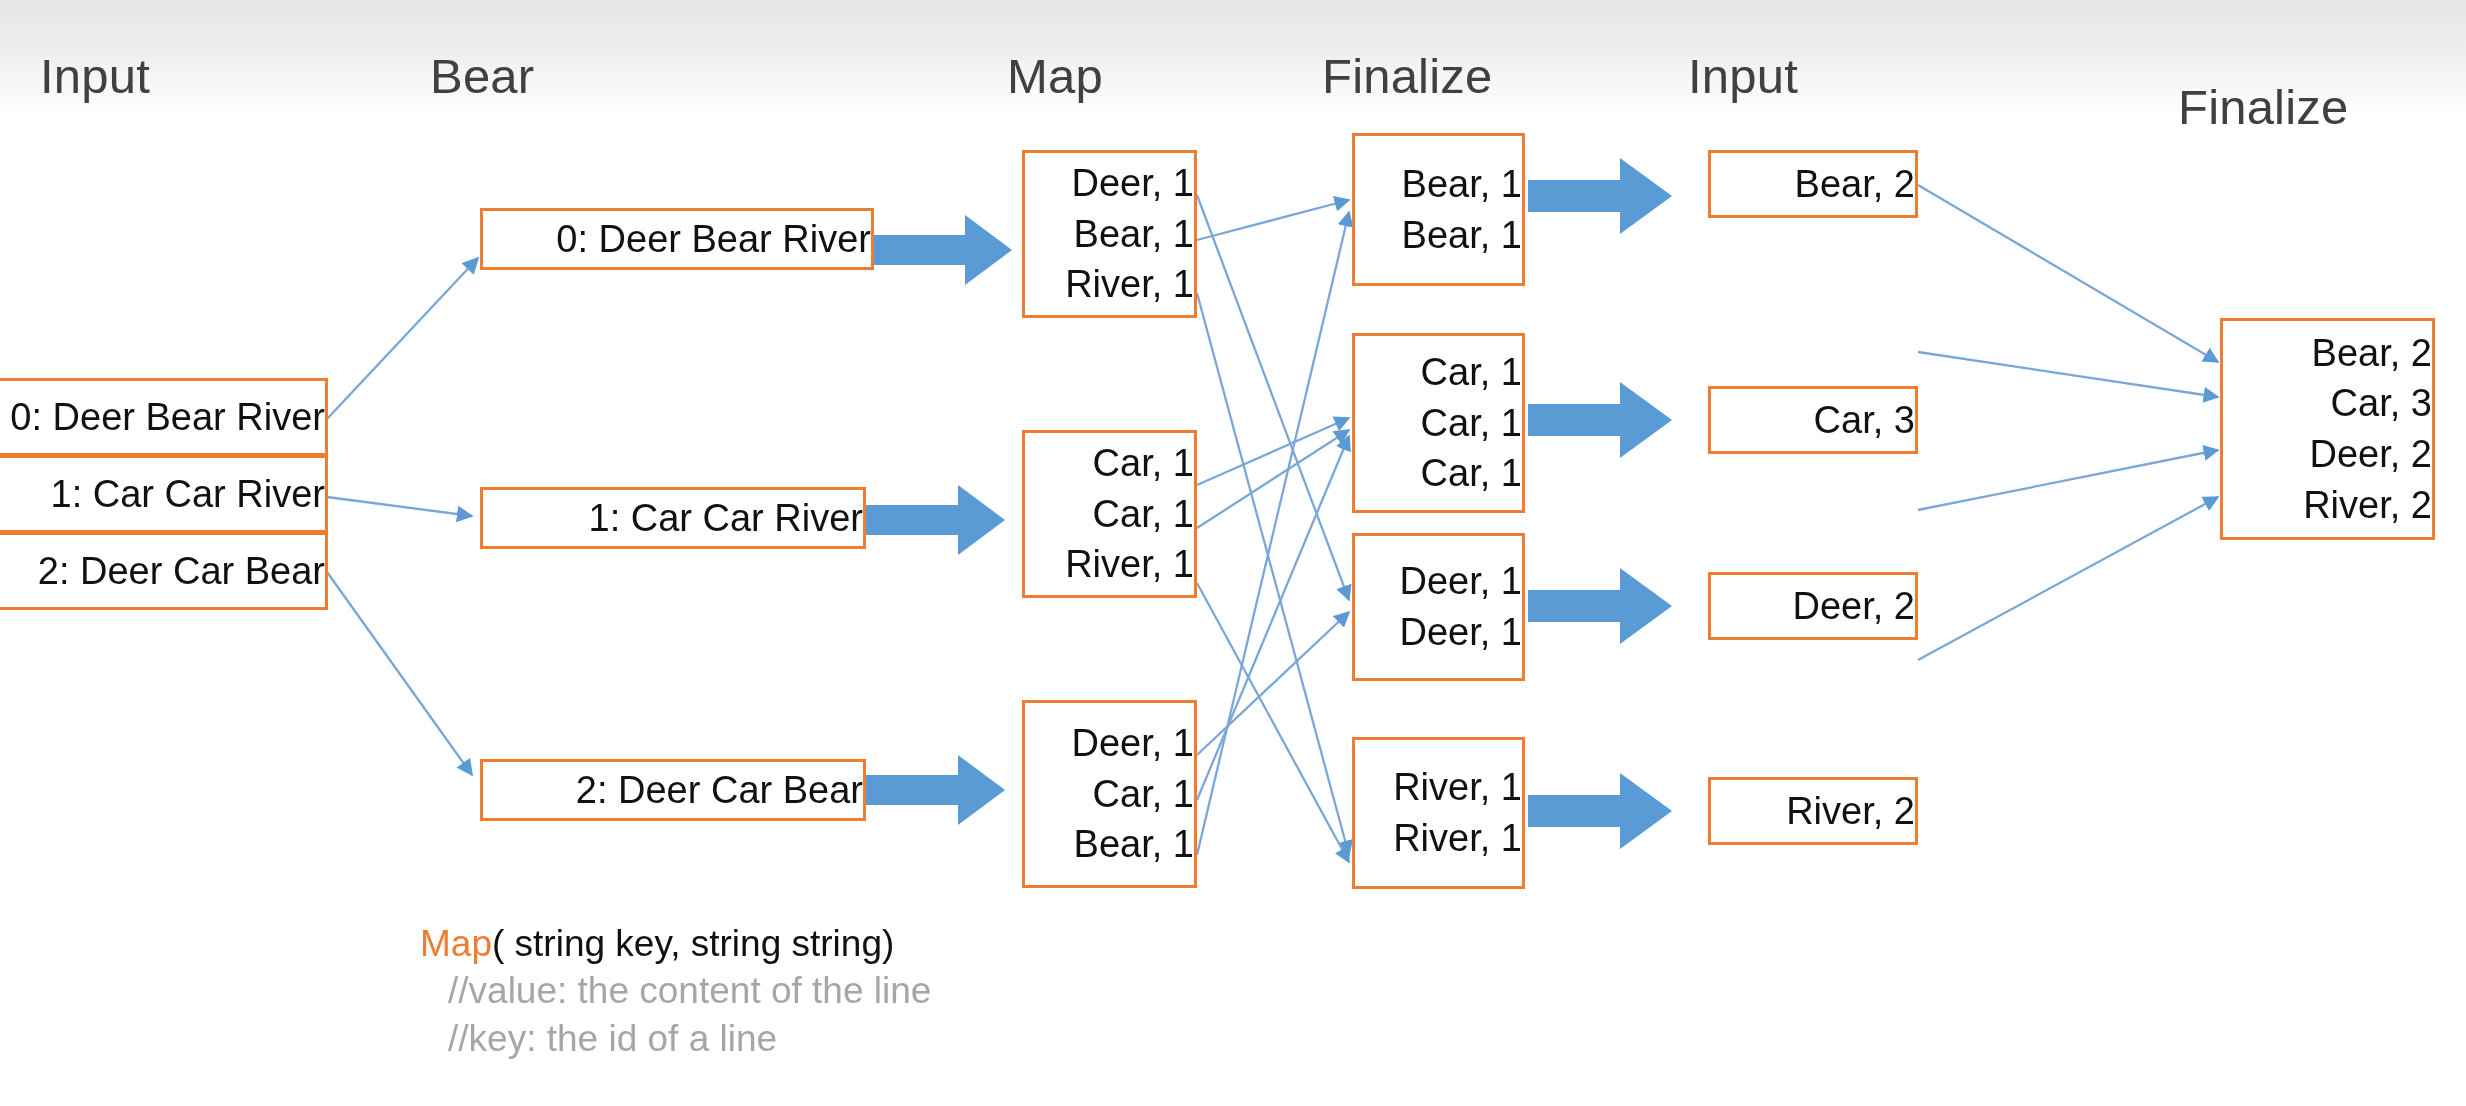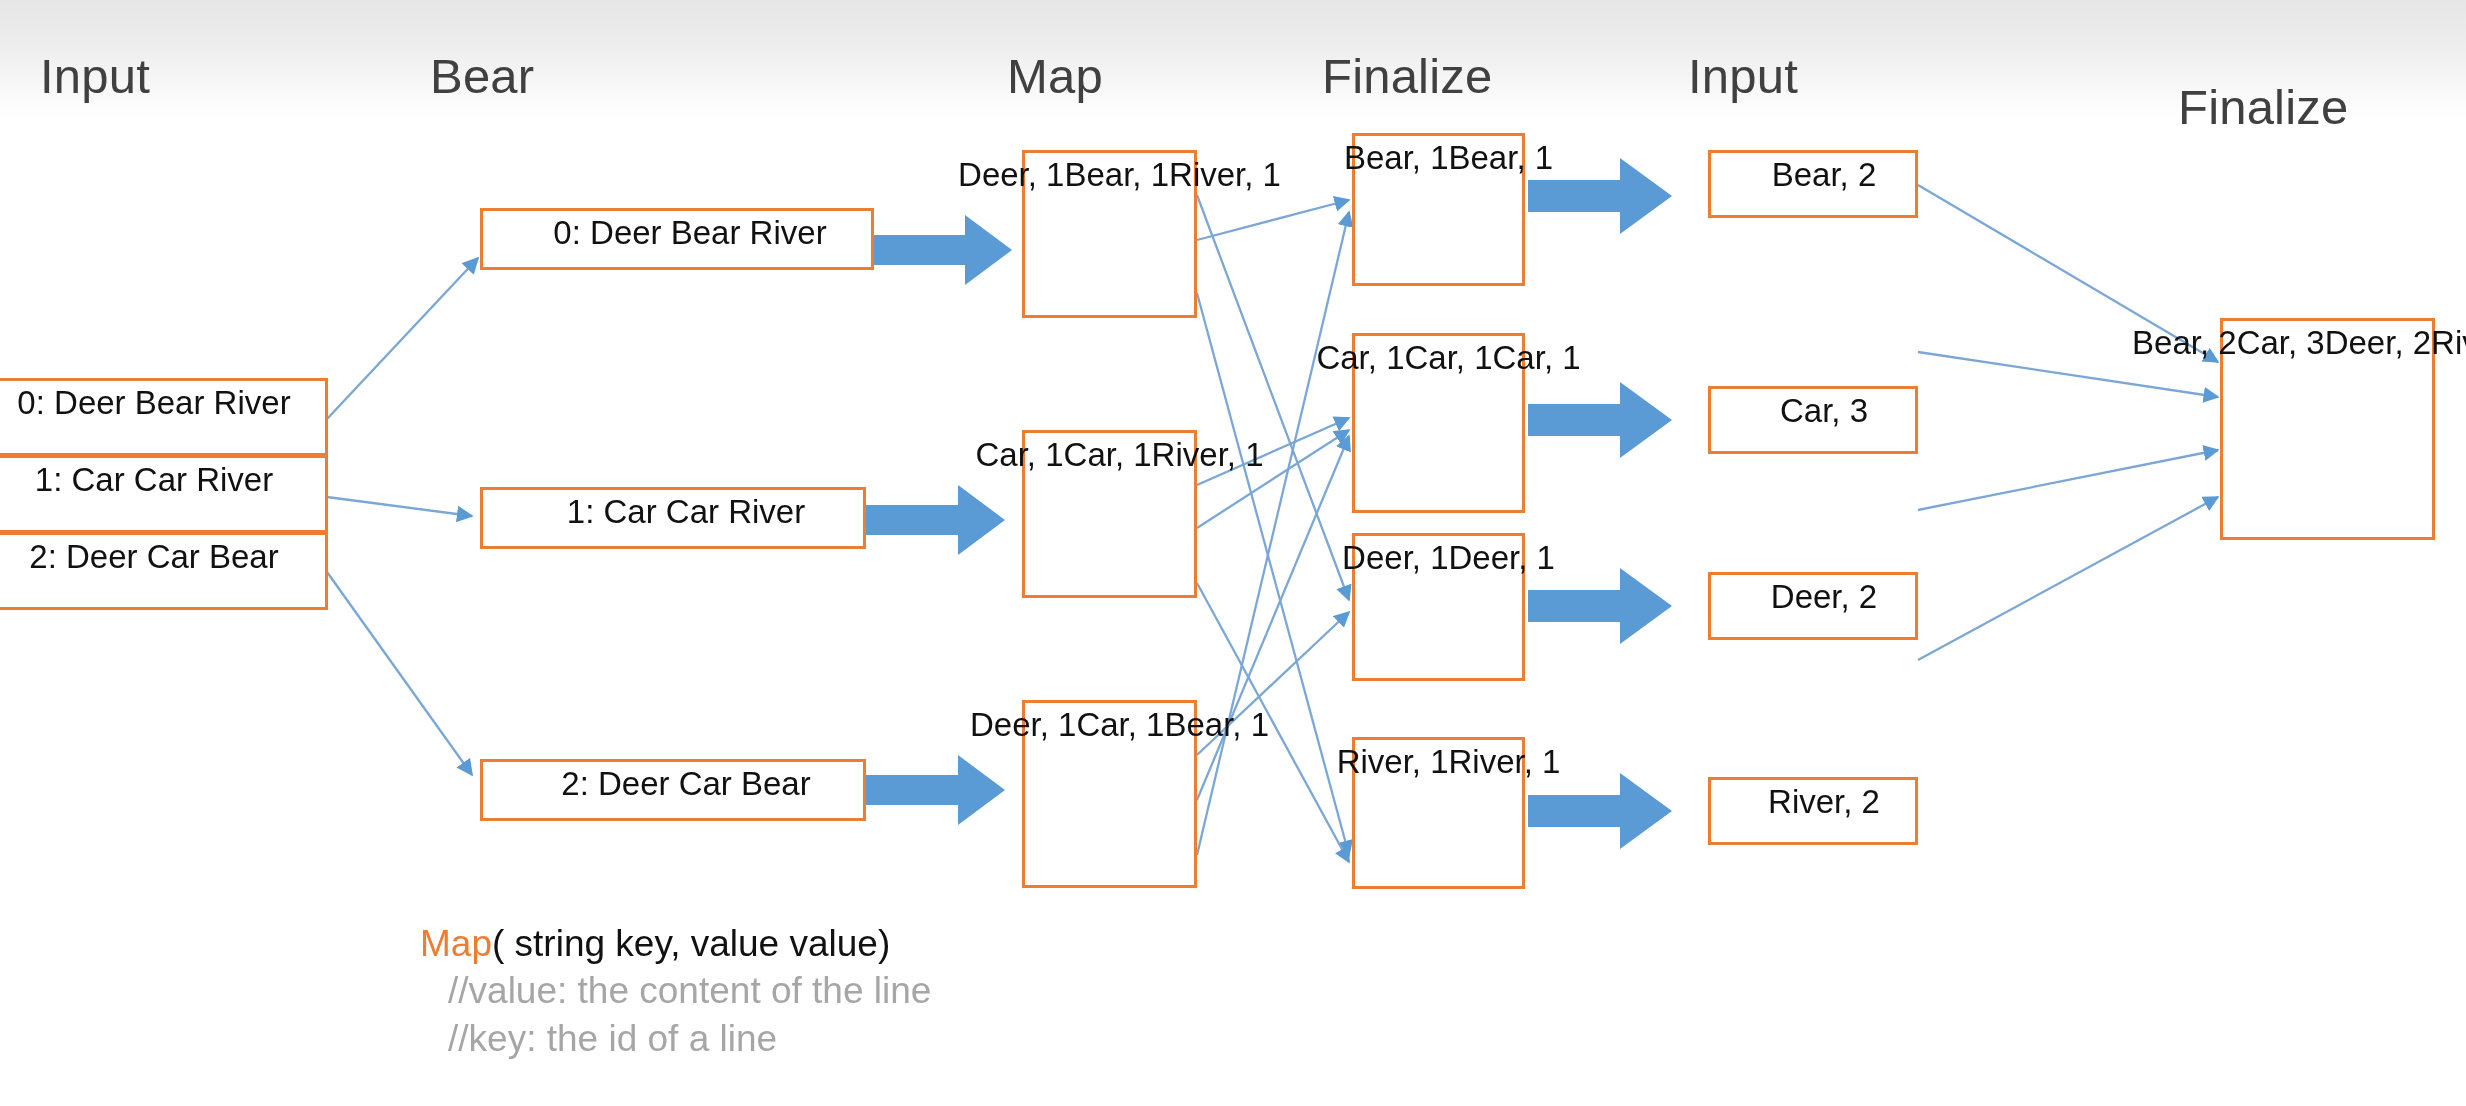--- a/index.html
+++ b/index.html
@@ -32,25 +32,26 @@
     white-space: nowrap;
     letter-spacing: 0.2px;
   }
   
   .node {
     position: absolute;
     box-sizing: border-box;
     border: 3px solid #ED7D31;
     background: #ffffff;
     display: flex;
-    flex-direction: row;
+    flex-direction: column;
     justify-content: center;
     color: #111111;
-    font-size: 33px;
+    font-size: 38px;
     line-height: 1.33;
+    align-items: flex-end;
   }
   .node .line {
     white-space: nowrap;
   }
   
   .node.input-node {
     padding-left: 14px;
     justify-content: center;
   }
   .node.split-node {
@@ -237,18 +238,18 @@
   </div>
 
   <div class="node final-node" style="left:2220px; top:318px; width:215px; height:222px;">
     <div class="line">Bear, 2</div>
     <div class="line">Car, 3</div>
     <div class="line">Deer, 2</div>
     <div class="line">River, 2</div>
   </div>
 
   <div class="code-block">
-    <div class="code-sig"><span class="kw">Map</span><span class="rest">( string key, value value)</span></div>
+    <div class="code-sig"><span class="kw">Map</span><span class="rest">( string key, string string)</span></div>
     <div class="code-comment">//value: the content of the line</div>
     <div class="code-comment">//key: the id of a line</div>
   </div>
 
 </div>
 
 </body></html>

